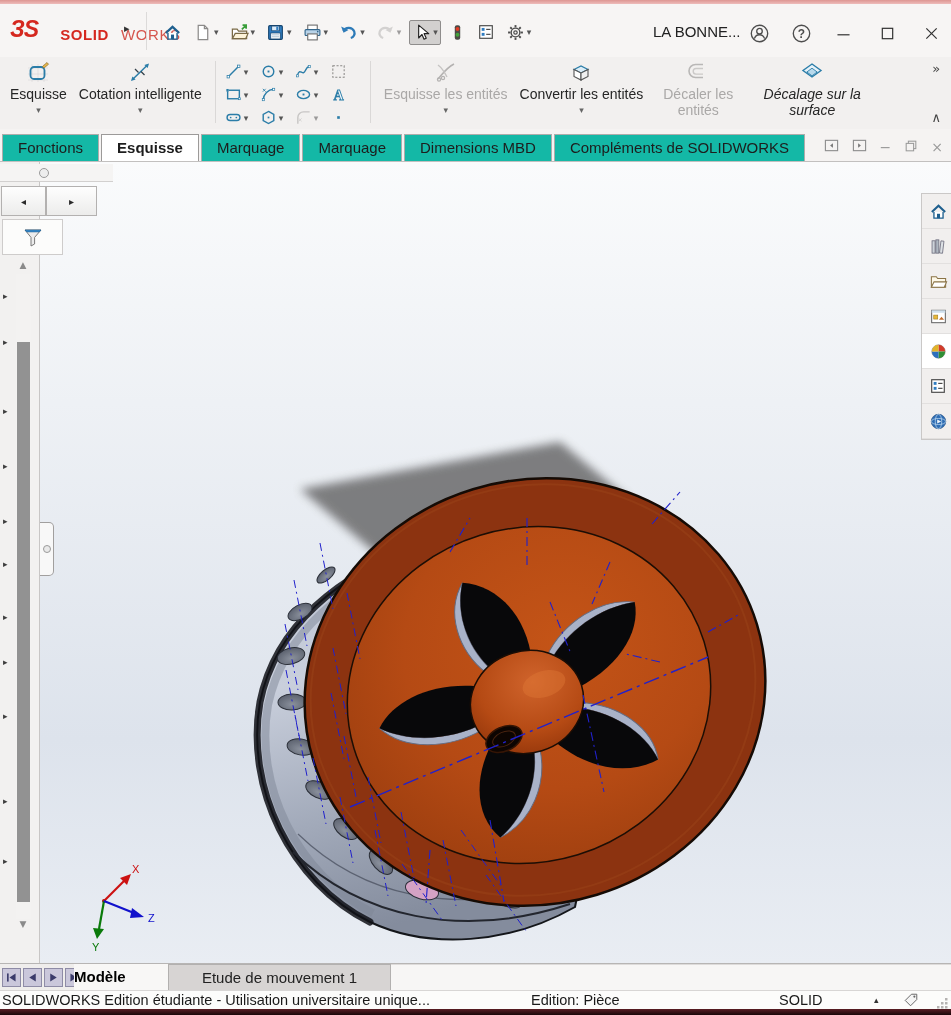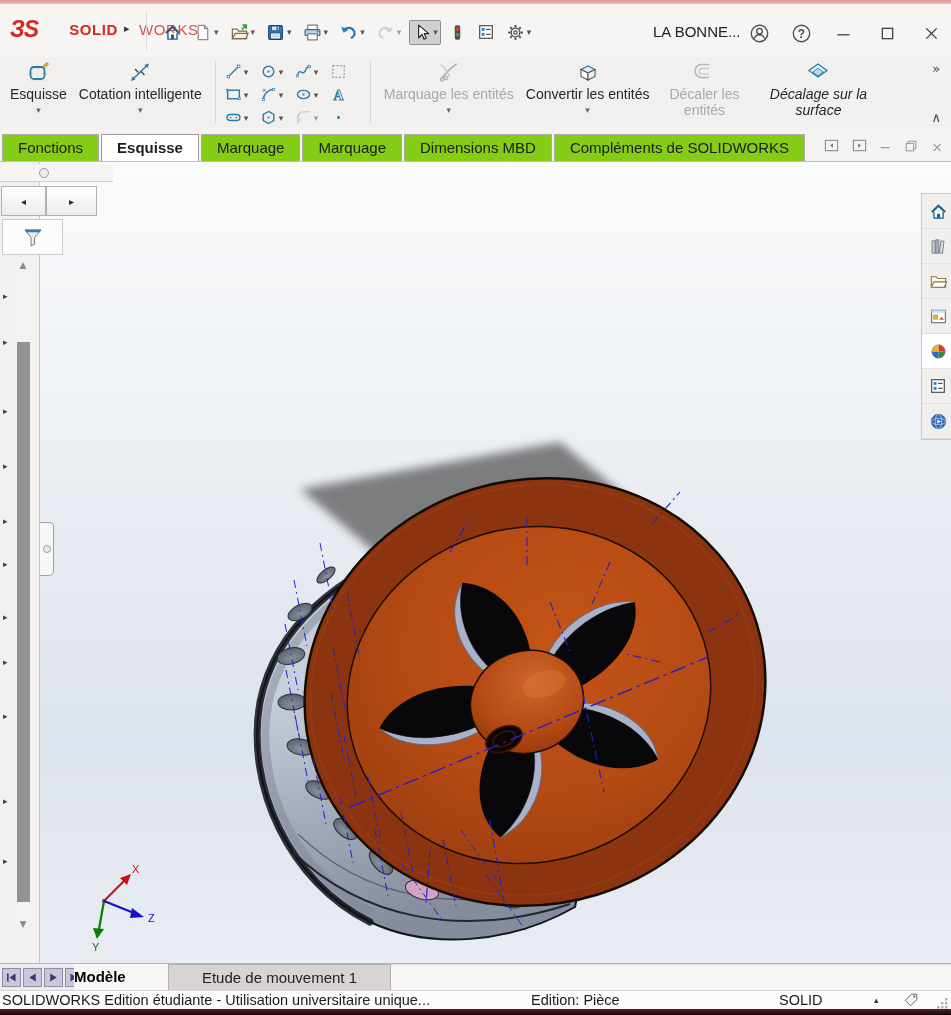--- a/index.html
+++ b/index.html
@@ -4,21 +4,21 @@
 <style>
   html,body{margin:0;padding:0}
   body{width:951px;height:1015px;position:relative;overflow:hidden;background:#fff;
        font-family:"Liberation Sans",sans-serif;color:#1a1a1a;-webkit-font-smoothing:antialiased}
   .abs{position:absolute}
   .glyph{font-family:"DejaVu Sans",sans-serif}
 
   
   #top-accent{left:0;top:0;width:951px;height:4px;background:linear-gradient(#dd9692,#eebcba)}
   #titlebar{left:0;top:4px;width:951px;height:53px;background:#f7f5f4;border-bottom:1px solid #e6e4e3}
-  #brand{left:10px;top:12px;display:flex;align-items:center;gap:21px;color:#d5281f;white-space:nowrap}
+  #brand{left:10px;top:12px;display:flex;align-items:flex-end;gap:12px;color:#d5281f;white-space:nowrap}
   #brand .mark{font-size:23px;font-weight:bold;font-style:italic;letter-spacing:-1px}
   #brand .solid{font-size:15px;font-weight:bold;letter-spacing:.6px;margin-left:10px}
   #brand .works{font-size:15px;letter-spacing:.6px;color:#d5554d}
   #brand-expand{left:124px;top:18px;font-size:11px;color:#333}
   #qat-sep{left:146px;top:8px;width:1px;height:38px;background:#dcdad9}
   #qat{left:160px;top:10px;display:flex;align-items:center;gap:5px;height:36px}
   .icon-btn{display:flex;align-items:center;justify-content:center;padding:2px 2px;border:1px solid transparent;border-radius:2px}
   .icon-btn .caret{font-size:9px;color:#555;margin-left:2px}
   .icon-btn.pressed{background:#d2d0cf;border-color:#8f8d8c}
   .icon-btn.disabled{opacity:.55}
@@ -36,21 +36,21 @@
   .rb-big.disabled{color:#aaa8a7}
   .rb-big.wrap{white-space:normal}
   #sketch-grid{display:grid;grid-template-columns:repeat(4,35px);grid-auto-rows:23px;padding-top:3px}
   #sketch-grid .icon-btn{justify-content:flex-start;padding:0 1px}
   #rb-spacer{flex:1}
   #rb-right{display:flex;flex-direction:column;justify-content:space-between;height:64px;padding:4px 10px 0;color:#444;font-size:13px;text-align:center}
 
   
   #tabbar{left:0;top:129px;width:951px;height:32px;background:#f5f3f2;border-bottom:1px solid #c9c7c6}
   #cmd-tabs{display:flex;gap:2px;padding:5px 0 0 2px}
-  .cmdtab{height:26px;line-height:26px;padding:0 15px;background:#84cc16;border:1px solid #aeacab;border-bottom:none;font-size:15px;color:#1d1d1d}
+  .cmdtab{height:26px;line-height:26px;padding:0 15px;background:#14b8a6;border:1px solid #aeacab;border-bottom:none;font-size:15px;color:#1d1d1d}
   .cmdtab.active{background:#fff;font-weight:bold;border-color:#9c9a99}
   #tb-right{position:absolute;right:8px;top:9px;display:flex;gap:13px;align-items:center;color:#9a9a9a;font-size:14px}
 
   
   #main{left:0;top:161px;width:951px;height:802px;border-top:1px solid #c2c0bf;box-sizing:border-box}
   #viewport{position:absolute;left:40px;top:0;width:911px;height:802px;
     background:linear-gradient(180deg,#fafbfc 0%,#eef1f5 30%,#dde3ec 72%,#e9edf3 100%)}
   #lp{position:absolute;left:0;top:0;width:40px;height:802px;background:#f2f1f0;border-right:1px solid #c8c6c5;box-sizing:border-box}
   #lp-gripbar{left:0;top:2px;width:113px;height:17px;background:#f5f4f3;border-bottom:1px solid #d2d0cf;z-index:6}
   #lp-gripdot{left:39px;top:6px;width:8px;height:8px;border-radius:50%;border:1px solid #9a9a9a;background:#ededed;z-index:7}
@@ -349,21 +349,21 @@
     <div style="display:flex">
         <div class="rb-big disabled">
           <div class="ic">
             <svg viewBox="0 0 24 24" width="24" height="24">
               <path d="M4 19C8 15 12 8 20 4" fill="none" stroke="#b4b2b1" stroke-width="1.6"></path>
               <path d="M4 5c4 3 7 8 9 12" fill="none" stroke="#c6c4c3" stroke-width="1.4"></path>
               <circle cx="5" cy="19.5" r="1.6" fill="none" stroke="#b4b2b1" stroke-width="1.2"></circle>
               <circle cx="9" cy="18" r="1.6" fill="none" stroke="#b4b2b1" stroke-width="1.2"></circle>
             </svg>
           </div>
-          <div class="lbl">Marquage les entités</div>
+          <div class="lbl">Esquisse les entités</div>
           <span class="caret glyph">▾</span>
         </div>
         <div class="rb-big">
           <div class="ic">
             <svg viewBox="0 0 24 24" width="24" height="24">
               <path d="M5 9.5 12 6l7 3.5-7 3.5z" fill="#dcedf7" stroke="#2b7da8" stroke-width="1.2"></path>
               <path d="M5 9.5v7L12 20v-7z" fill="#fff" stroke="#555" stroke-width="1.1"></path>
               <path d="M19 9.5v7L12 20v-7z" fill="#f0f0f0" stroke="#555" stroke-width="1.1"></path>
             </svg>
           </div>

